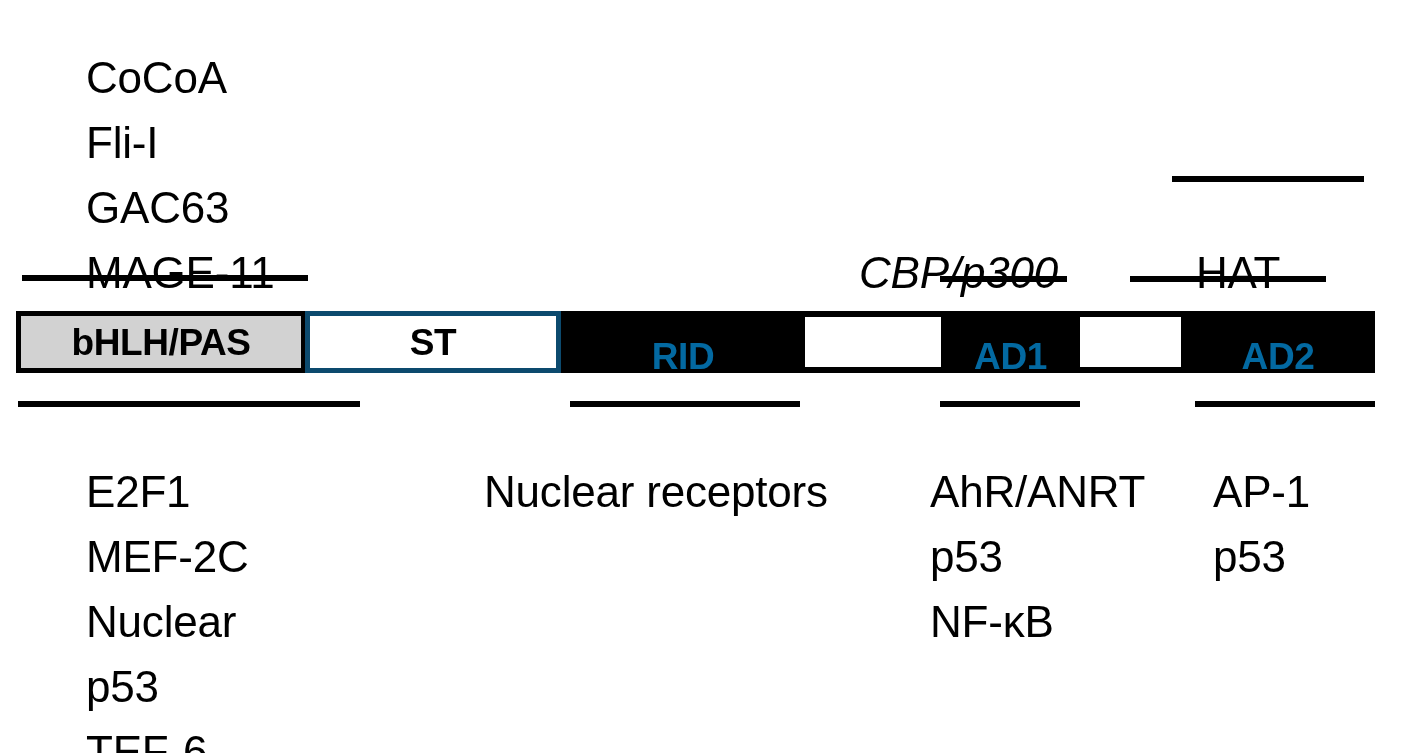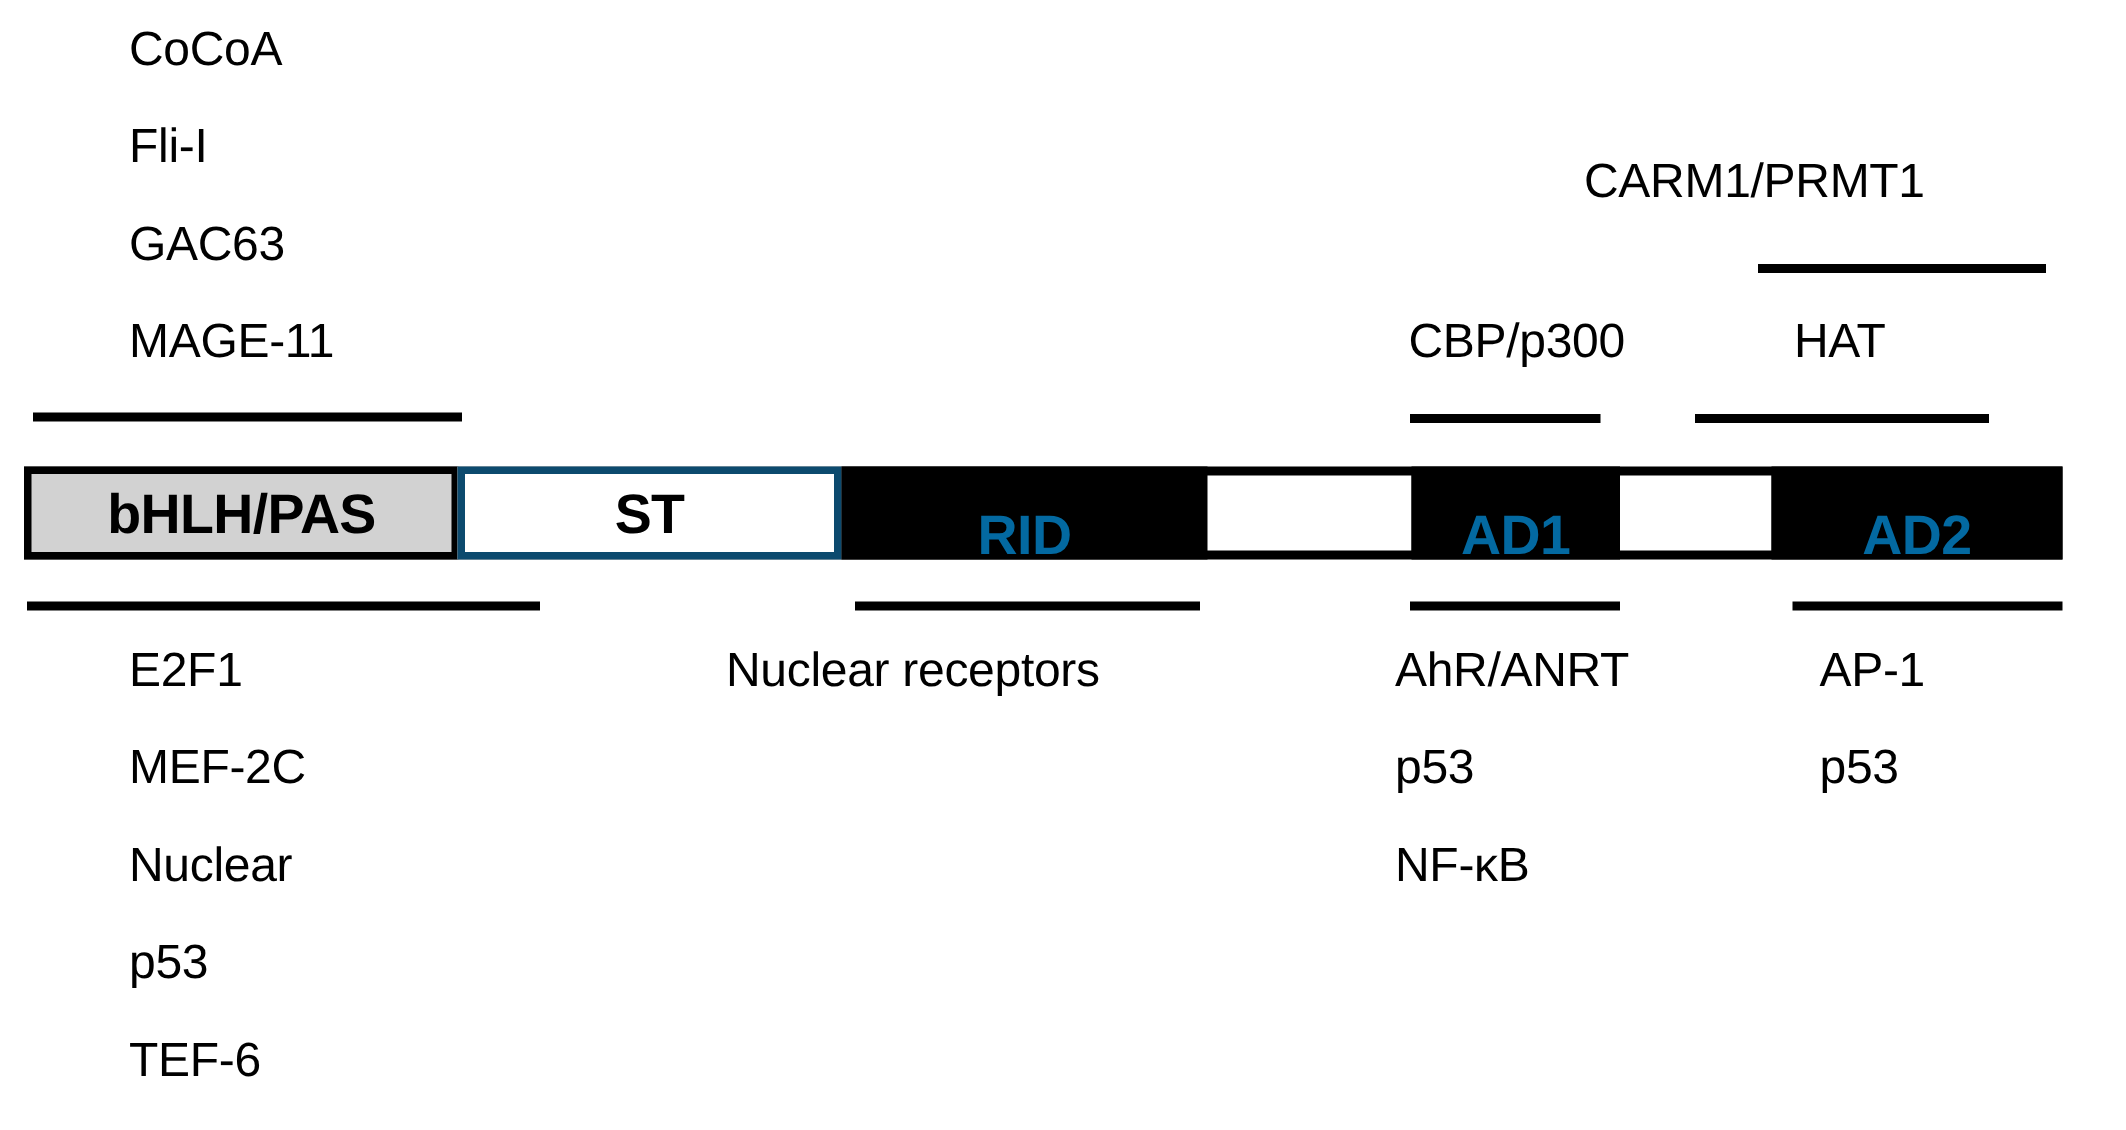--- a/index.html
+++ b/index.html
@@ -14,24 +14,25 @@
     background: #ffffff;
     font-family: "Liberation Sans", sans-serif;
     overflow: hidden;
   }
 
   
   .lbl {
     position: absolute;
     color: #000000;
     font-family: "Liberation Sans", sans-serif;
-    font-size: 32px;
+    font-size: 44px;
     line-height: 1.0;
     white-space: nowrap;
     letter-spacing: -0.2px;
+    margin-top: 40px;
   }
 
   
   .rule {
     position: absolute;
     background: #000000;
     height: 6px;
   }
 
   
@@ -88,23 +89,22 @@
 </head>
 <body>
 
 <div id="canvas">
 
   <div class="lbl" style="left:86px; top:16px;">CoCoA</div>
   <div class="lbl" style="left:86px; top:81px;">Fli-I</div>
   <div class="lbl" style="left:86px; top:146px;">GAC63</div>
   <div class="lbl" style="left:86px; top:211px;">MAGE-11</div>
 
-  <div class="lbl" style="left:1056px; top:104px;">CARM1/PRMT1</div>
 
-  <div class="lbl" style="left:939px; top:211px;">CBP/p300</div>
+  <div class="lbl" style="left:859px; top:211px;font-style:italic;">CBP/p300</div>
   <div class="lbl" style="left:1196px; top:211px;">HAT</div>
 
   <div class="rule" style="left:1172px; top:176px; width:192px;"></div>
 
   <div class="rule" style="left:22px; top:275px; width:286px;"></div>
 
   <div class="rule" style="left:940px; top:276px; width:127px;"></div>
 
   <div class="rule" style="left:1130px; top:276px; width:196px;"></div>
 

